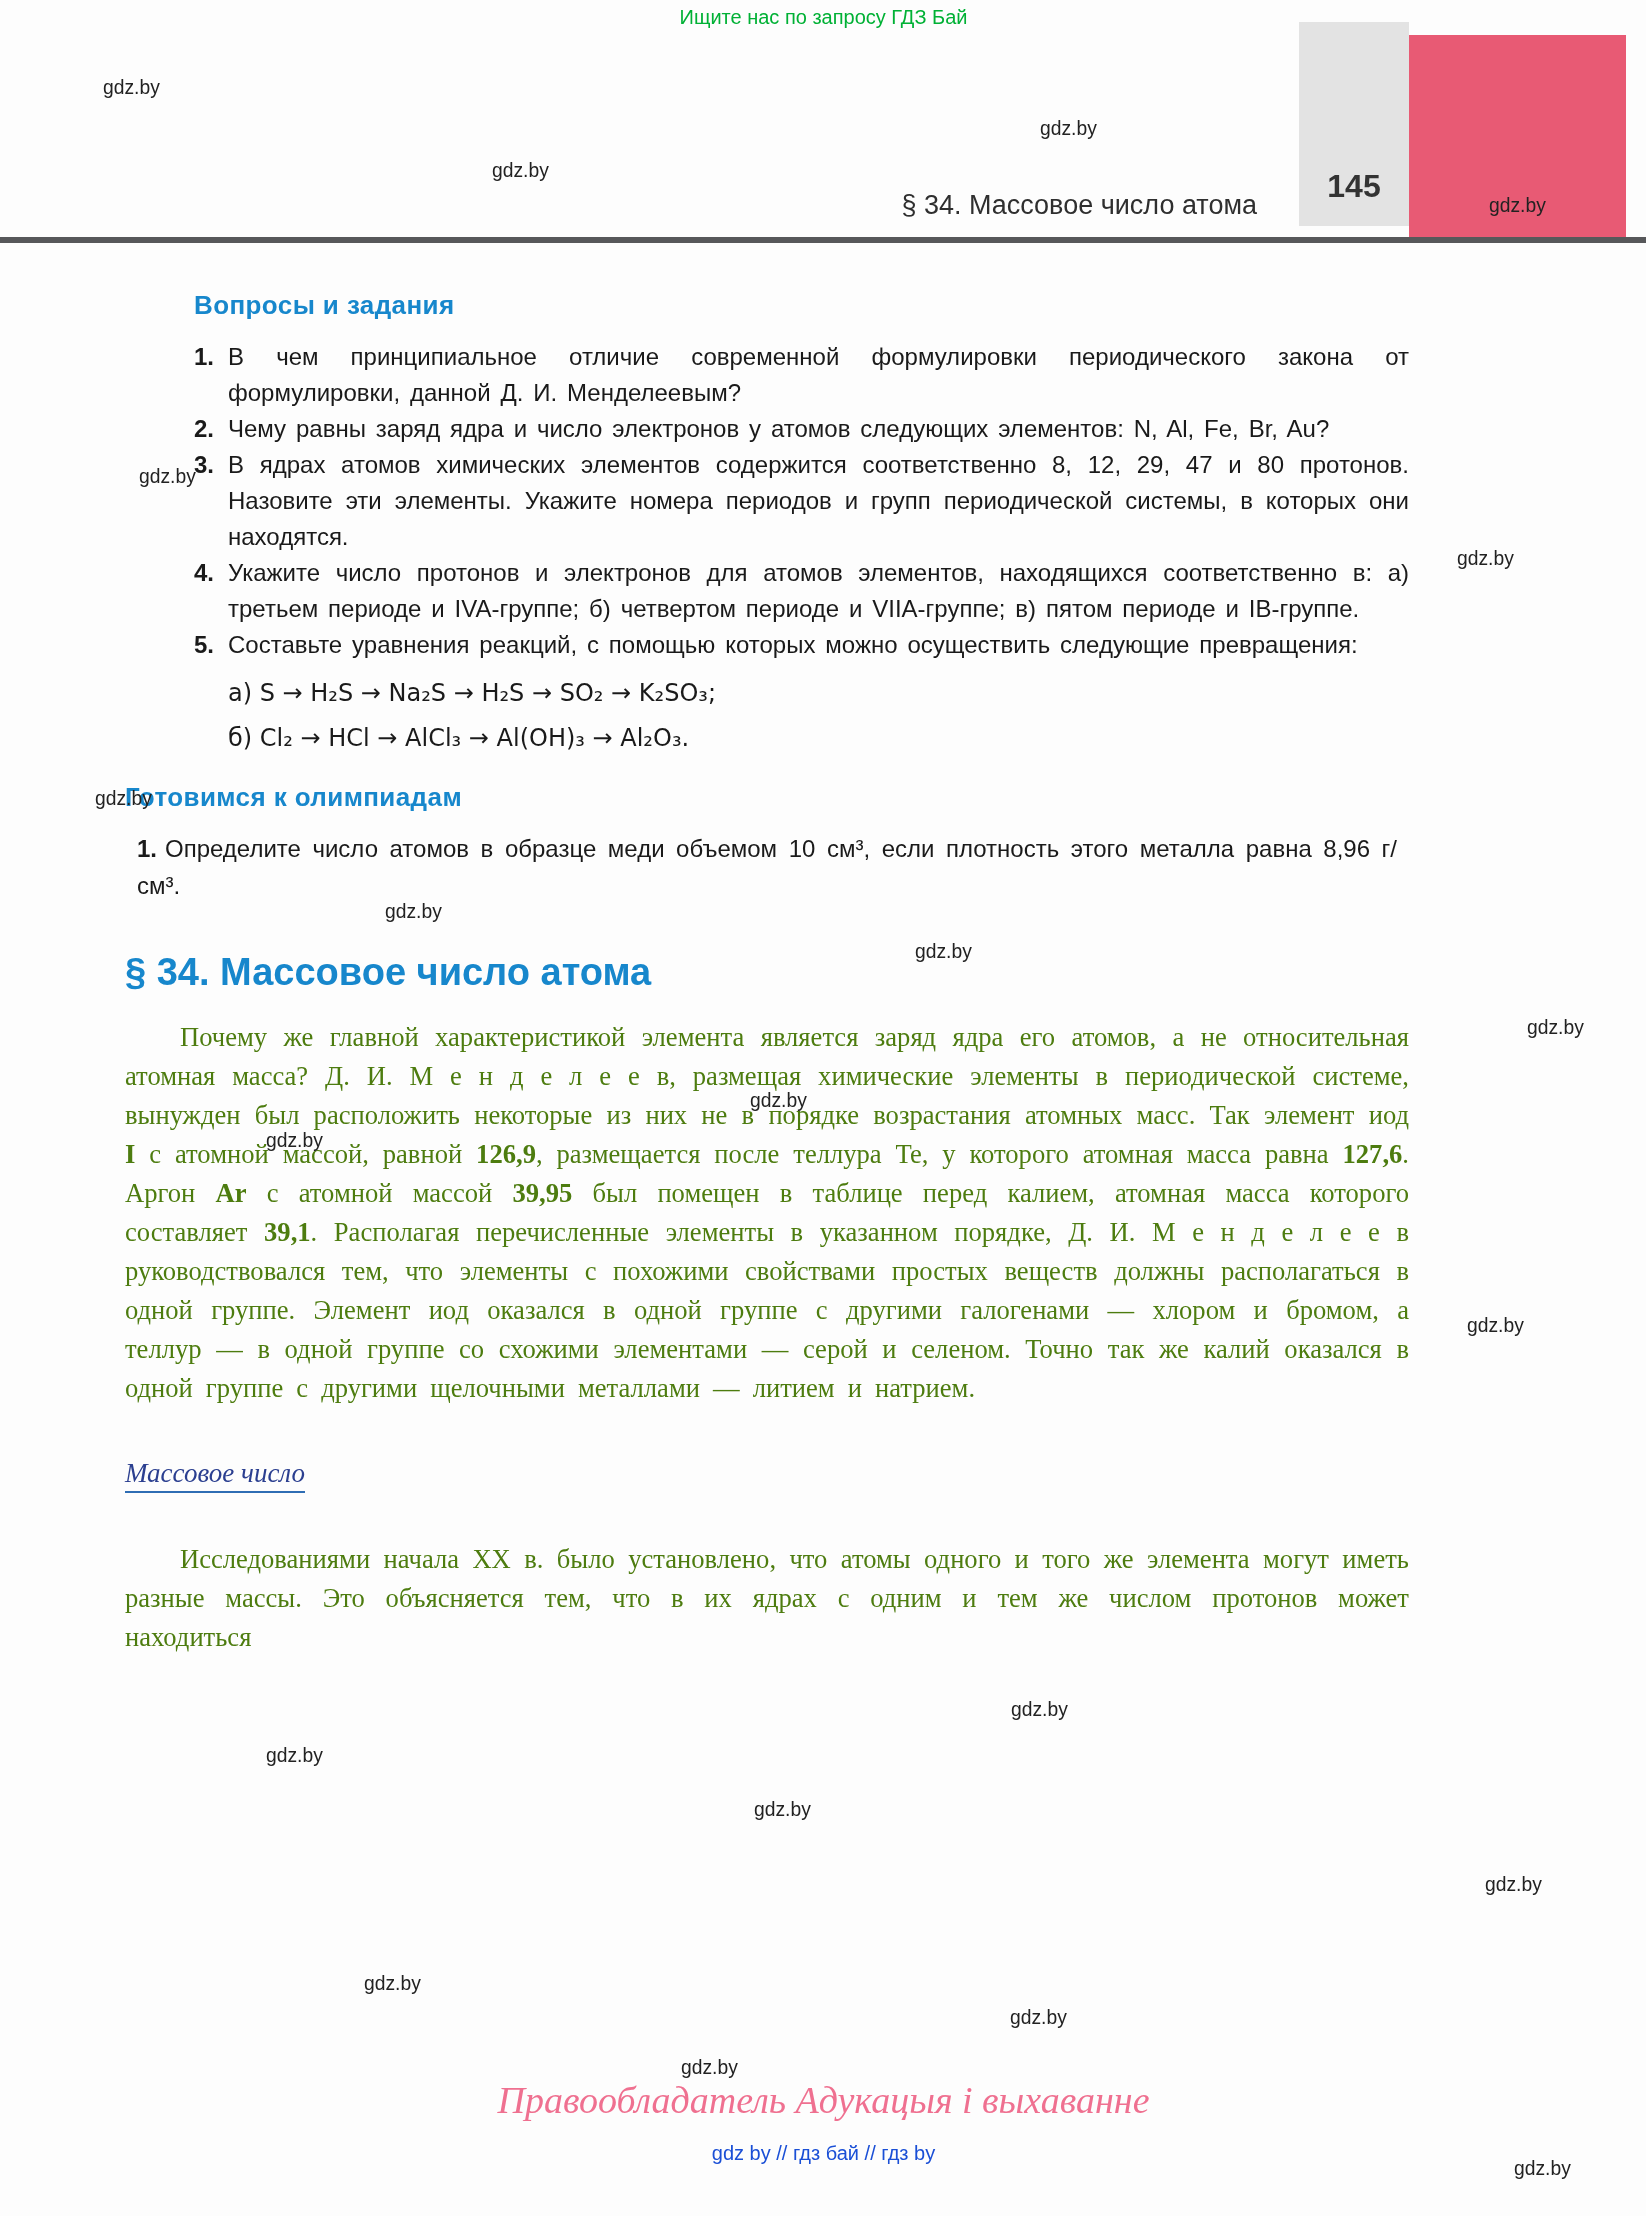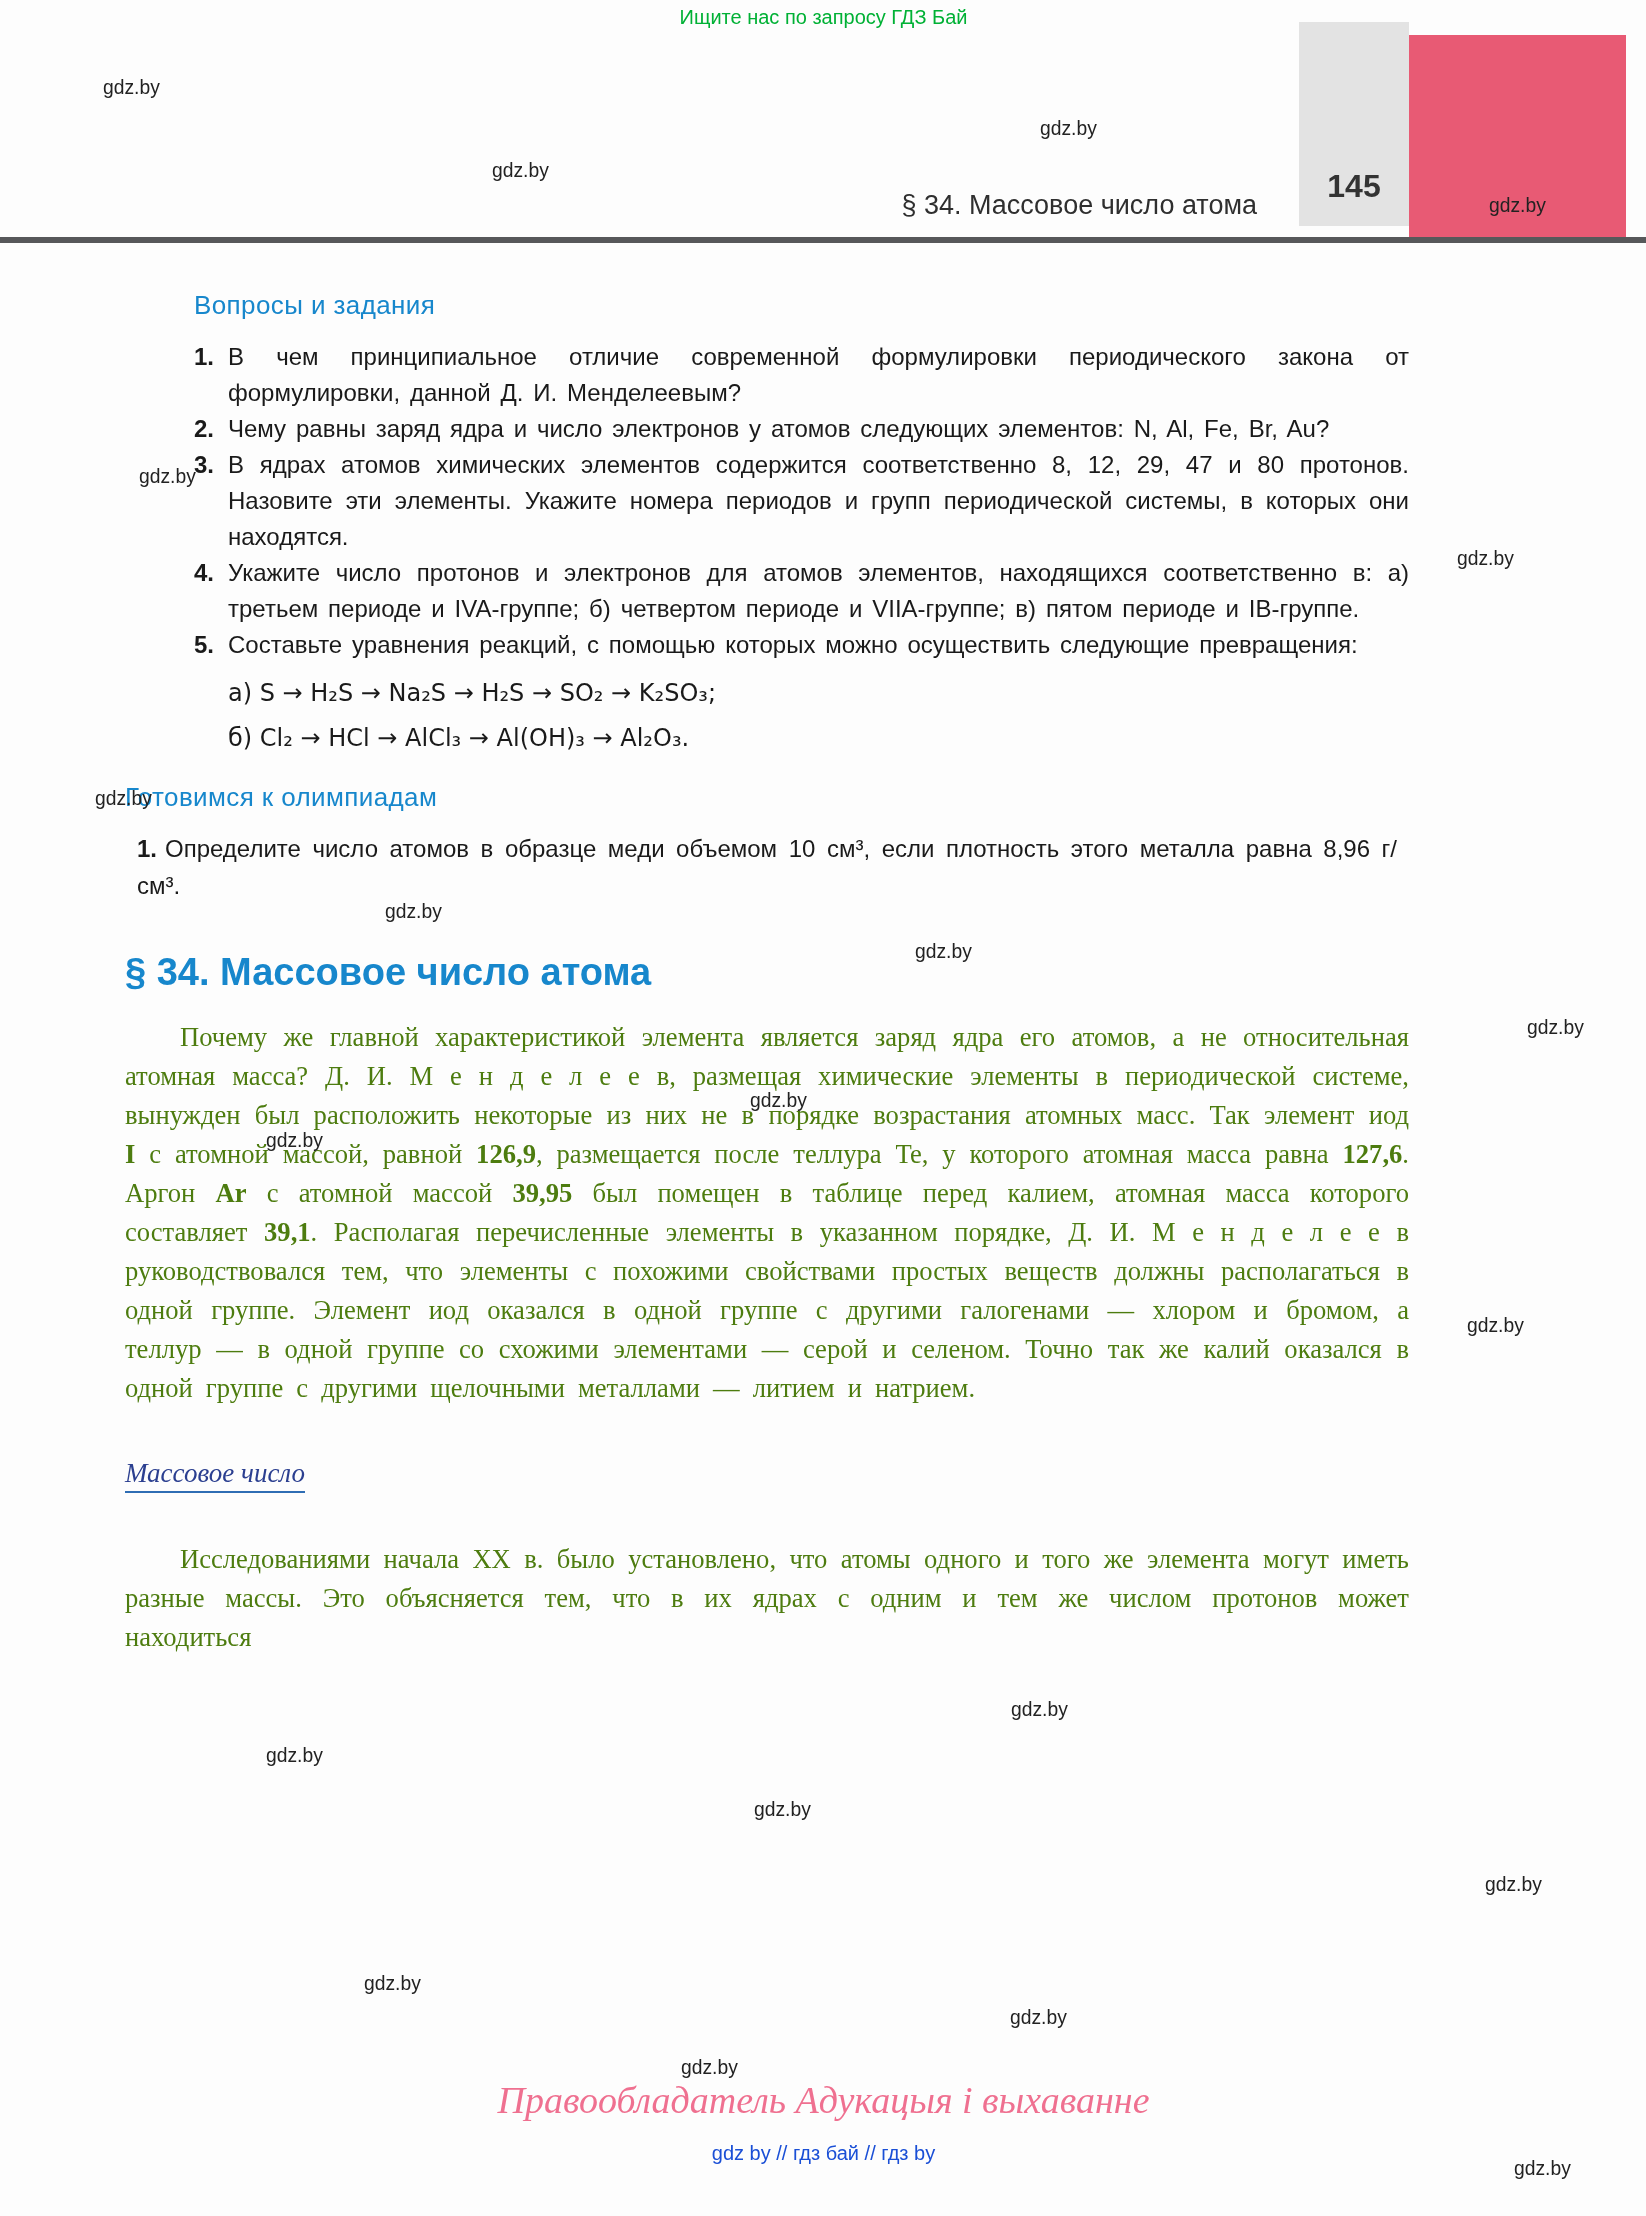--- a/index.html
+++ b/index.html
@@ -39,21 +39,21 @@
     background: #57585a;
   }
 
   
   .content {
     position: absolute; left: 125px; top: 290px; width: 1284px;
   }
 
   .q-section { margin-left: 69px; }
   .sec-title {
-    color: #1787cc; font-weight: normal; font-size: 26px;
+    color: #1787cc; font-weight: bold; font-size: 26px;
     margin: 0 0 17.7px 0; letter-spacing: 0.4px;
   }
   .q-item { display: flex; font-size: 24px; line-height: 36px; word-spacing: 3.2px; }
   .q-num { width: 34px; flex: none; font-weight: bold; }
   .q-text { flex: 1; text-align: justify; }
 
   .equation {
     font-family: "DejaVu Sans", sans-serif;
     font-size: 24px; line-height: 45px; margin-left: 34px;
   }

